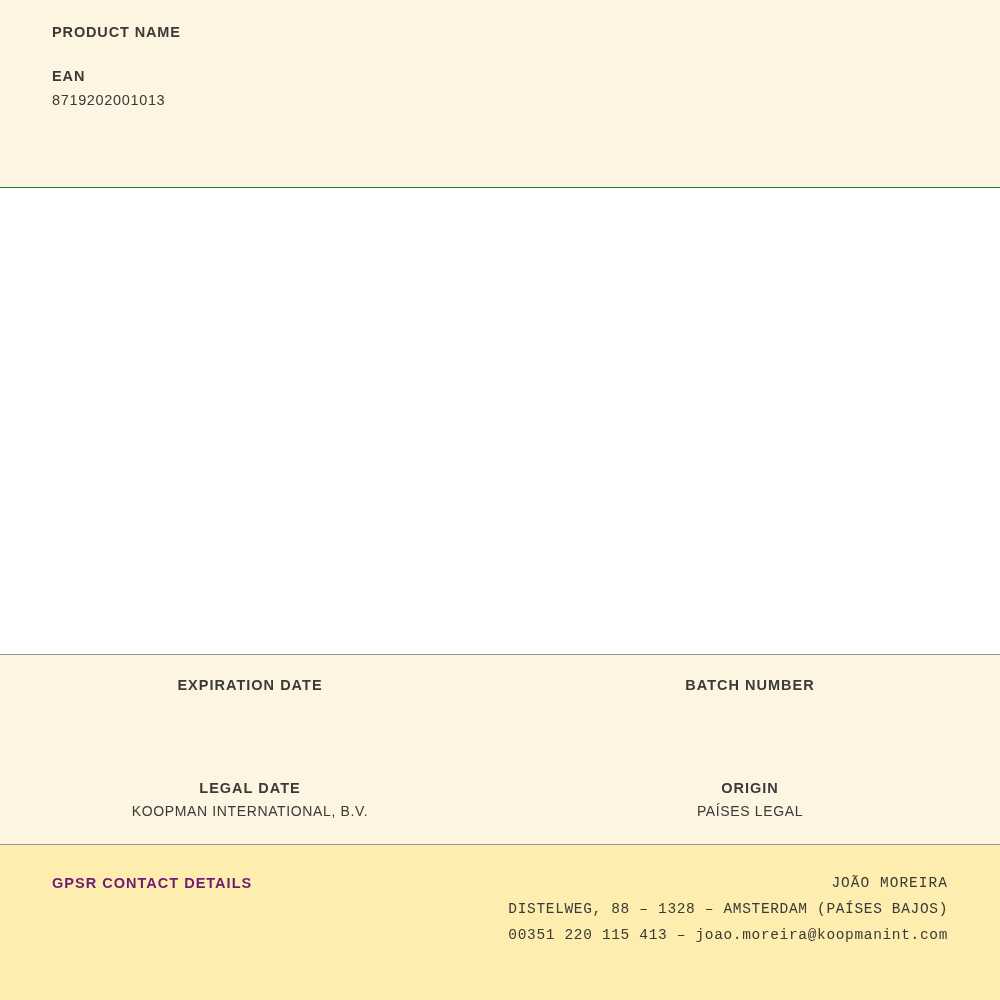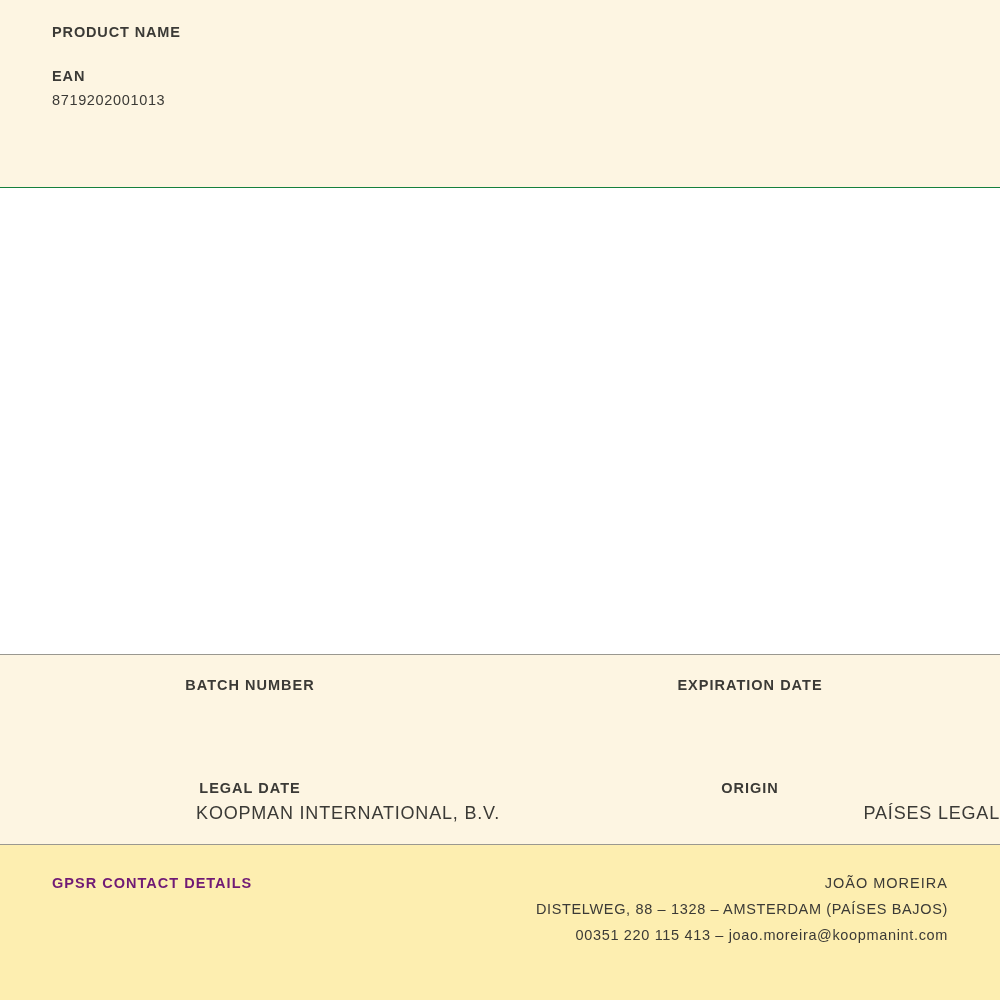--- a/index.html
+++ b/index.html
@@ -76,26 +76,25 @@
     box-sizing: border-box;
   }
   .col-label {
     font-size: 14.5px;
     font-weight: bold;
     letter-spacing: 0.07em;
     color: #3b3a36;
     margin: 0;
   }
   .col-value {
-    font-size: 18px;
+    font-size: 14px;
     letter-spacing: 0.045em;
     color: #3b3a36;
     margin: 7px 0 0 0;
     min-height: 17px;
-    text-align: right;
   }
   .row-spacer {
     height: 63px;
   }
 
   
   .footer {
     background: #fdeeb0;
     height: 155px;
     box-sizing: border-box;
@@ -113,20 +112,21 @@
   }
   .footer-right {
     text-align: right;
   }
   .footer-line {
     font-size: 14.5px;
     letter-spacing: 0.045em;
     color: #3b3a36;
     margin: 0 0 10px 0;
     white-space: nowrap;
+    font-family: Liberation Mono, monospace;
   }
   .footer-line.name {
     letter-spacing: 0.07em;
   }
   .footer-line:last-child {
     margin-bottom: 0;
   }
 </style>
 </head>
 <body>
@@ -141,25 +141,25 @@
       <p class="field-label">EAN</p>
       <p class="field-value">8719202001013</p>
     </div>
   </div>
 
   <div class="image-area"></div>
 
   <div class="mid-block">
     <div class="two-col">
       <div class="col">
-        <p class="col-label">BATCH NUMBER</p>
+        <p class="col-label">EXPIRATION DATE</p>
         <p class="col-value"></p>
       </div>
       <div class="col">
-        <p class="col-label">EXPIRATION DATE</p>
+        <p class="col-label">BATCH NUMBER</p>
         <p class="col-value"></p>
       </div>
     </div>
 
     <div class="row-spacer"></div>
 
     <div class="two-col">
       <div class="col">
         <p class="col-label">LEGAL DATE</p>
         <p class="col-value">KOOPMAN INTERNATIONAL, B.V.</p>

